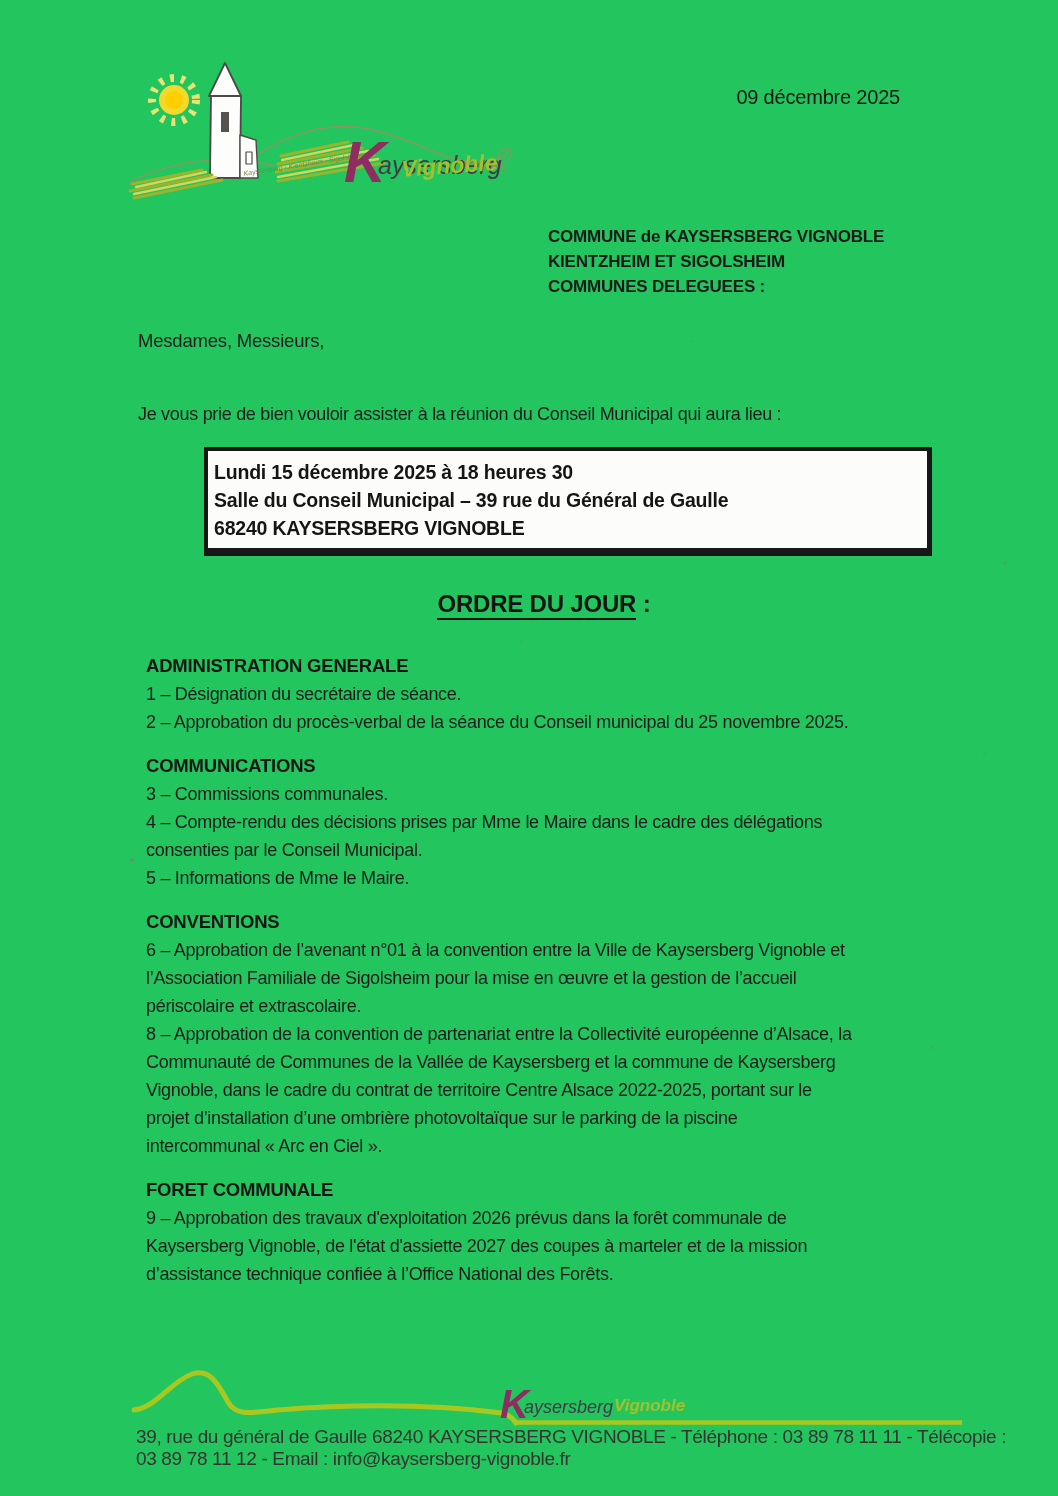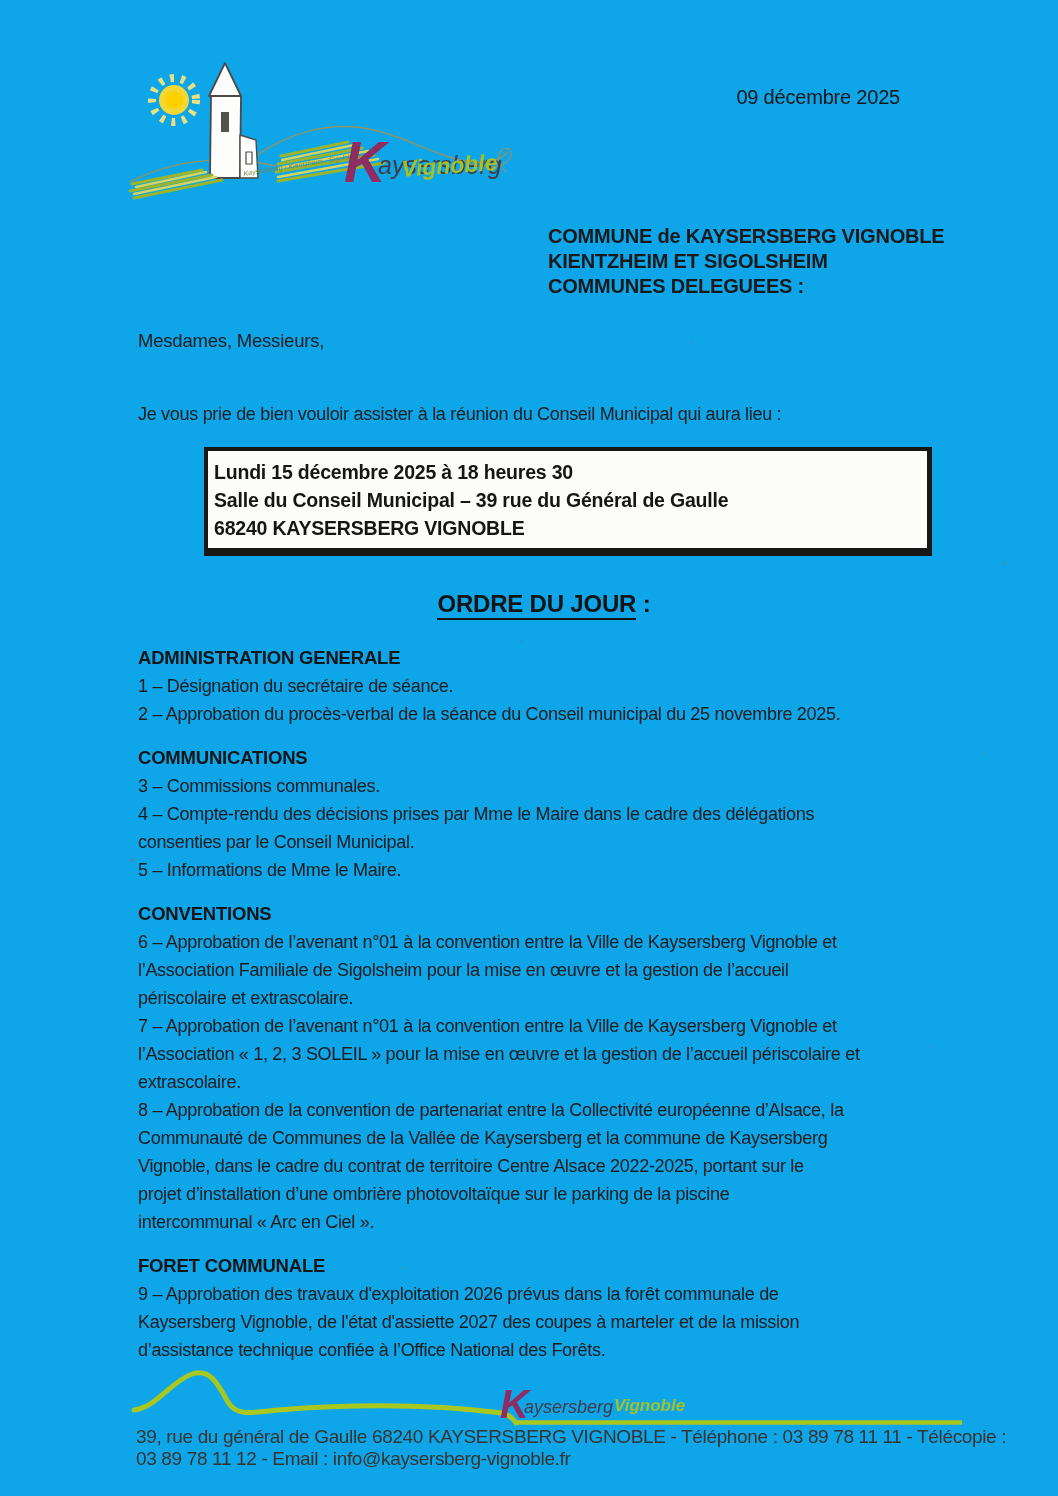--- a/index.html
+++ b/index.html
@@ -1,37 +1,37 @@
 <!DOCTYPE html>
 <html lang="fr"><head>
 <meta charset="utf-8">
 <style>
   html,body{margin:0;padding:0;}
   body{background:#e8e8e6;font-family:"Liberation Sans",sans-serif;}
   .page{
     position:relative;
     width:1058px;height:1496px;
     margin:0 auto;
-    background:#0ea5e9;
+    background:#22c55e;
     overflow:hidden;
     color:#1e1e1e;
   }
   
   .speck{position:absolute;border-radius:50%;background:#7a7a76;pointer-events:none;}
 
   .date-line{
     position:absolute;top:86px;right:158px;
     font-size:20px;letter-spacing:-0.2px;color:#161616;
   }
 
   .logo-top{position:absolute;left:126px;top:60px;width:392px;height:140px;}
 
   .header-block{
     position:absolute;left:548px;top:224px;
-    font-weight:bold;font-size:20px;line-height:25px;
+    font-weight:bold;font-size:17px;line-height:25px;
     letter-spacing:-0.2px;color:#191919;
   }
 
   .salutation{position:absolute;left:138px;top:330px;font-size:18.5px;letter-spacing:-0.2px;}
   .intro{position:absolute;left:138px;top:404px;font-size:18px;letter-spacing:-0.3px;}
 
   .meeting-box{
     position:absolute;left:204px;top:447px;width:728px;
     box-sizing:border-box;
     border:4px solid #171717;
@@ -47,21 +47,21 @@
     position:absolute;left:138px;top:590px;width:812px;
     text-align:center;font-weight:bold;font-size:24px;color:#141414;
     letter-spacing:-0.2px;
   }
   .agenda-title .u{border-bottom:2.5px solid #141414;padding-bottom:1px;}
 
   .agenda-col{
     position:absolute;left:138px;top:644px;width:814px;
     font-size:18px;line-height:28px;letter-spacing:-0.3px;color:#1c1c1c;
   }
-  .section{margin:0;}
+  .section{margin:8px;}
   .section + .section{margin-top:16px;}
   .section-heading{
     font-weight:bold;font-size:18.5px;line-height:28px;margin:0;color:#151515;
     letter-spacing:-0.2px;
   }
   .agenda-item{margin:0;white-space:pre-line;}
 
   .footer-squiggle{position:absolute;left:118px;top:1368px;width:882px;height:62px;}
   .footer-wordmark{position:absolute;left:496px;top:1378px;width:300px;height:46px;pointer-events:none;}
   .footer-address{
@@ -176,23 +176,20 @@
       <p class="agenda-item">4 – Compte-rendu des décisions prises par Mme le Maire dans le cadre des délégations
 consenties par le Conseil Municipal.</p>
       <p class="agenda-item">5 – Informations de Mme le Maire.</p>
     </div>
 
     <div class="section">
       <p class="section-heading">CONVENTIONS</p>
       <p class="agenda-item">6 – Approbation de l’avenant n°01 à la convention entre la Ville de Kaysersberg Vignoble et
 l’Association Familiale de Sigolsheim pour la mise en œuvre et la gestion de l’accueil
 périscolaire et extrascolaire.</p>
-      <p class="agenda-item">7 – Approbation de l’avenant n°01 à la convention entre la Ville de Kaysersberg Vignoble et
-l’Association « 1, 2, 3 SOLEIL » pour la mise en œuvre et la gestion de l’accueil périscolaire et
-extrascolaire.</p>
       <p class="agenda-item">8 – Approbation de la convention de partenariat entre la Collectivité européenne d’Alsace, la
 Communauté de Communes de la Vallée de Kaysersberg et la commune de Kaysersberg
 Vignoble, dans le cadre du contrat de territoire Centre Alsace 2022-2025, portant sur le
 projet d’installation d’une ombrière photovoltaïque sur le parking de la piscine
 intercommunal « Arc en Ciel ».</p>
     </div>
 
     <div class="section">
       <p class="section-heading">FORET COMMUNALE</p>
       <p class="agenda-item">9 – Approbation des travaux d'exploitation 2026 prévus dans la forêt communale de

